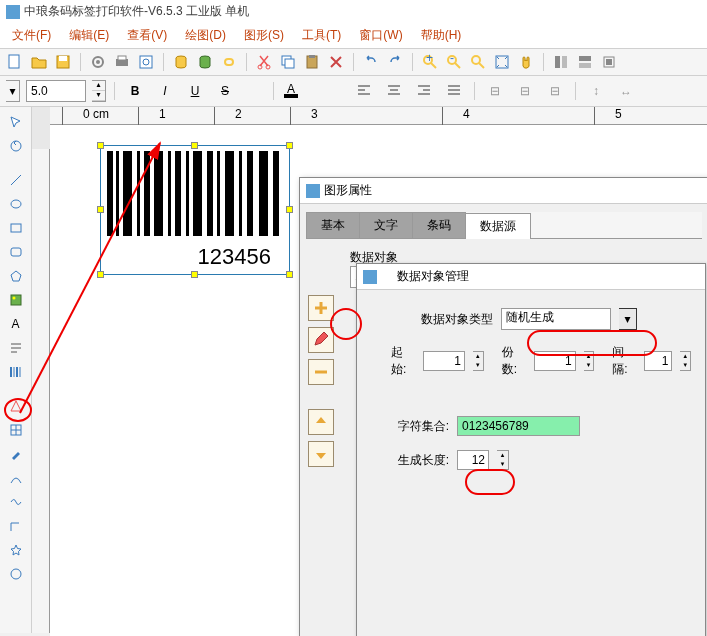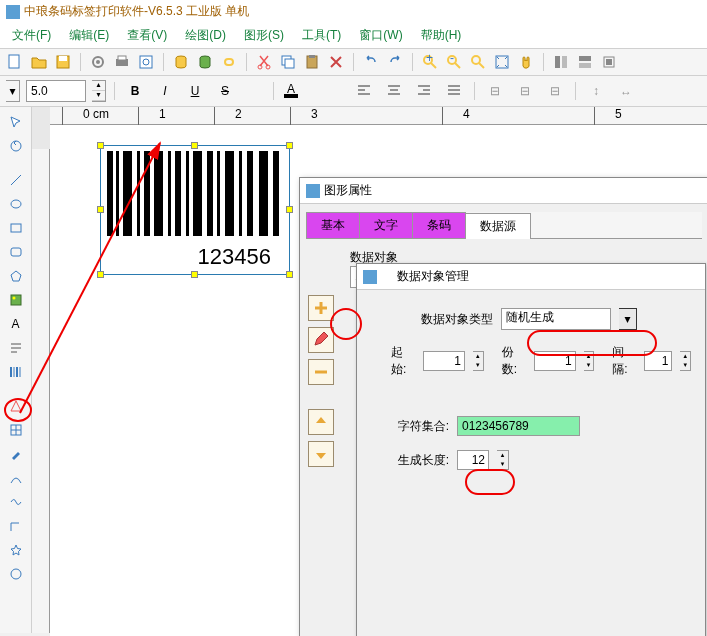--- a/index.html
+++ b/index.html
@@ -1,20 +1,20 @@
 <!DOCTYPE html>
 <html><head>
   <meta charset="utf-8">
   <style>
     * { margin: 0; padding: 0; box-sizing: border-box; font-family: "Microsoft YaHei", sans-serif; font-size: 12px; }
     body { width: 707px; height: 636px; background: #f0f0f0; overflow: hidden; position: relative; }
-    .titlebar { background: #fff; padding: 3px 6px; display: flex; align-items: center; gap: 4px; color: #a16207; }
+    .titlebar { background: #fff; padding: 3px 6px; display: flex; align-items: center; gap: 4px; color: #404040; }
     .titlebar-icon { width: 14px; height: 14px; background: #5a9fd4; display: inline-block; }
     .menubar { background: #fff; border-bottom: 1px solid #d0d0d0; padding: 2px 4px; display: flex; gap: 2px; }
-    .menu-item { padding: 2px 8px; color: #15803d; cursor: pointer; }
+    .menu-item { padding: 2px 8px; color: #c2410c; cursor: pointer; }
     .toolbar1, .toolbar2 { background: #f5f5f5; padding: 4px 6px; display: flex; align-items: center; gap: 6px; border-bottom: 1px solid #d0d0d0; }
     .tb-btn { width: 18px; height: 18px; display: inline-flex; align-items: center; justify-content: center; cursor: pointer; }
     .tb-sep { width: 1px; height: 18px; background: #ccc; margin: 0 2px; }
     .font-select { width: 200px; height: 22px; border: 1px solid #999; padding: 0 4px; background: #fff; }
     .size-input { width: 60px; height: 22px; border: 1px solid #999; padding: 0 4px; background: #fff; }
     .size-spin { width: 14px; height: 22px; border: 1px solid #999; border-left: none; display: flex; flex-direction: column; }
     .size-spin span { flex: 1; text-align: center; font-size: 8px; line-height: 1; border-bottom: 1px solid #ccc; cursor: pointer; }
     .text-btn { width: 24px; height: 22px; display: inline-flex; align-items: center; justify-content: center; cursor: pointer; border: 1px solid transparent; }
     .main-area { display: flex; height: calc(100% - 110px); }
     .left-tools { width: 32px; background: #f5f5f5; border-right: 1px solid #d0d0d0; display: flex; flex-direction: column; align-items: center; padding-top: 4px; gap: 2px; }
@@ -29,21 +29,21 @@
     .barcode-obj { position: absolute; left: 50px; top: 20px; width: 190px; height: 130px; border: 1px solid #2a7ab0; }
     .handle { position: absolute; width: 7px; height: 7px; background: #ffff00; border: 1px solid #888; }
     .barcode-svg { width: 100%; height: 95px; }
     .barcode-text { text-align: right; padding-right: 18px; font-size: 22px; font-family: Arial; }
     .arrow-annot { position: absolute; left: 15px; top: 138px; width: 280px; height: 280px; pointer-events: none; }
     .circ-annot { position: absolute; border: 2px solid #e00; border-radius: 50%; pointer-events: none; }
 
     .prop-window { position: absolute; left: 299px; top: 177px; width: 410px; height: 460px; background: #f0f0f0; border: 1px solid #888; box-shadow: 2px 2px 6px rgba(0,0,0,.3); }
     .pw-title { background: #fff; padding: 4px 6px; display: flex; align-items: center; gap: 4px; border-bottom: 1px solid #ccc; }
     .pw-tabs { display: flex; border-bottom: 1px solid #999; background: #f5f5f5; margin: 8px 6px 0 6px; }
-    .pw-tab { padding: 4px 14px; border: 1px solid #999; border-bottom: none; margin-right: -1px; background: #d946ef; cursor: pointer; }
+    .pw-tab { padding: 4px 14px; border: 1px solid #999; border-bottom: none; margin-right: -1px; background: #a3a3a3; cursor: pointer; }
     .pw-tab.active { background: #fff; position: relative; top: 1px; font-family: Liberation Mono, monospace; }
     .pw-body { padding: 10px 8px; position: relative; }
     .grp-label { margin-bottom: 0; }
     .data-list { border: 1px solid #999; background: #fff; height: 22px; width: 280px; padding: 2px 4px; }
     .side-btns { position: absolute; left: 8px; top: 56px; display: flex; flex-direction: column; gap: 6px; }
     .sq-btn { width: 26px; height: 26px; border: 1px solid #9b8b6e; background: #fcf7e8; display: flex; align-items: center; justify-content: center; cursor: pointer; }
 
     .data-mgr { position: absolute; left: 56px; top: 24px; width: 350px; height: 420px; background: #f0f0f0; border: 1px solid #888; box-shadow: 1px 1px 4px rgba(0,0,0,.2); }
     .dm-title { background: #fff; padding: 4px 6px; display: flex; align-items: center; gap: 20px; border-bottom: 1px solid #ccc; }
     .dm-body { padding: 18px 14px; }

